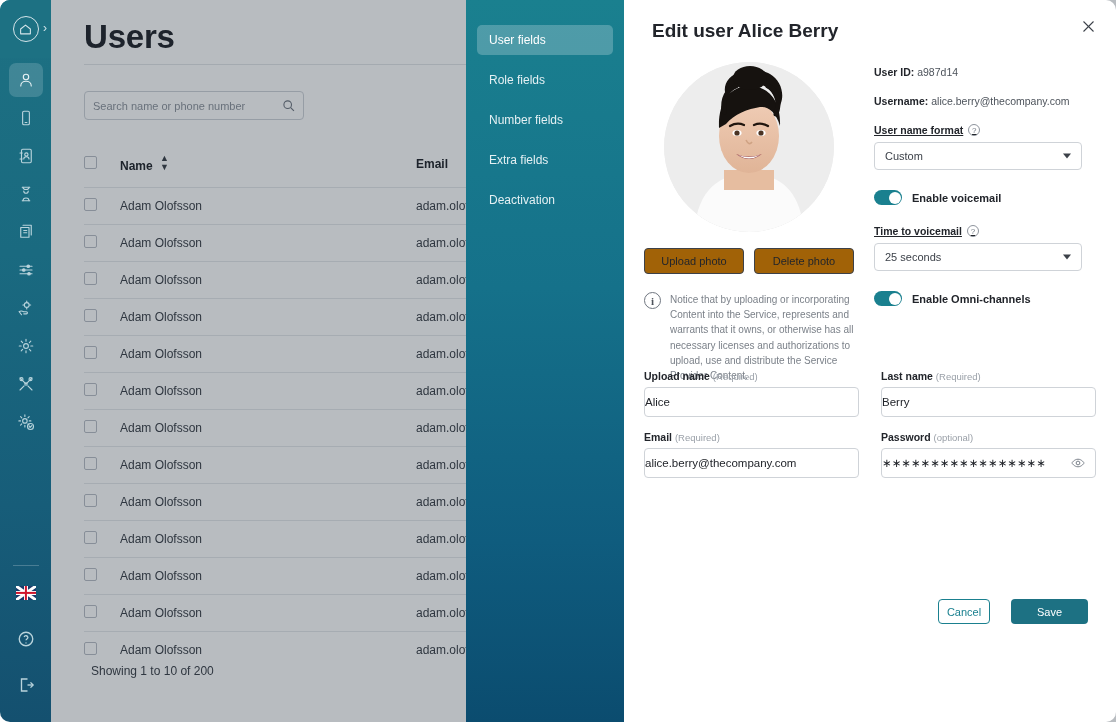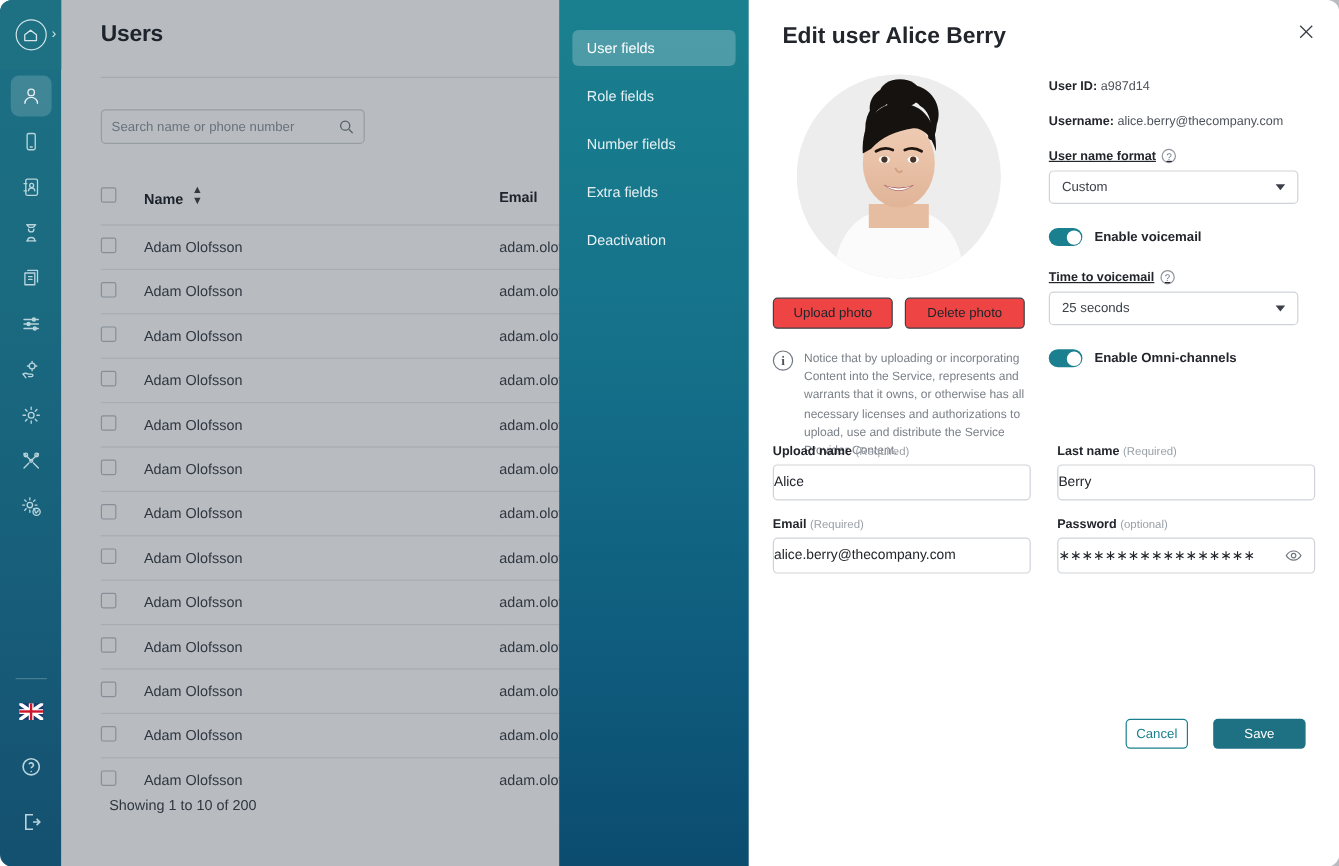--- a/index.html
+++ b/index.html
@@ -64,21 +64,21 @@
   .flag .vred { position: absolute; top: 0; left: 50%; height: 100%; width: 2.2px; background: #cf142b; transform: translateX(-50%); }
 
   
   .page {
     position: absolute; left: 51px; top: 0; width: 1065px; height: 722px;
     background: #ffffff; overflow: hidden;
   }
   .page-inner { position: relative; width: 100%; height: 100%; padding: 0 0 0 33px; }
   .page-title {
     position: absolute; left: 33px; top: 18px;
-    font-size: 19px; font-weight: bold; color: #22252b; letter-spacing: -0.2px;
+    font-size: 33px; font-weight: bold; color: #22252b; letter-spacing: -0.2px;
   }
   .title-rule { position: absolute; left: 33px; top: 64px; width: 1000px; height: 1px; background: #e3e5e8; }
   .search-box {
     position: absolute; left: 33px; top: 91px; width: 220px; height: 29px;
     border: 1px solid #cfd3d8; border-radius: 4px; background: #fff;
     display: flex; align-items: center; padding: 0 8px;
   }
   .search-box .ph { font-size: 11px; color: #8e949d; flex: 1; }
   .search-box .mag { color: #6f7680; display: flex; }
 
@@ -135,21 +135,21 @@
   }
 
   .avatar-col { position: absolute; left: 20px; top: 62px; width: 210px; }
   .avatar {
     width: 170px; height: 170px; margin: 0 auto; border-radius: 50%;
     overflow: hidden; background: #ececec; position: relative;
   }
   .photo-btns { display: flex; gap: 10px; margin-top: 16px; }
   .obtn {
     flex: 1; height: 26px; border: 1.3px solid #3c4149; border-radius: 4px;
-    background: #ef4444; font-size: 11px; color: #22252b;
+    background: #a16207; font-size: 11px; color: #22252b;
     display: flex; align-items: center; justify-content: center;
   }
   .notice { display: flex; gap: 9px; margin-top: 18px; }
   .info-ic {
     width: 17px; height: 17px; border-radius: 50%; border: 1.3px solid #6f7680;
     color: #4d535b; font-size: 11px; font-weight: bold;
     display: flex; align-items: center; justify-content: center; flex: 0 0 17px;
     font-family: "Liberation Serif", serif;
   }
   .notice p { font-size: 10px; line-height: 1.52; color: #7b8189; }

